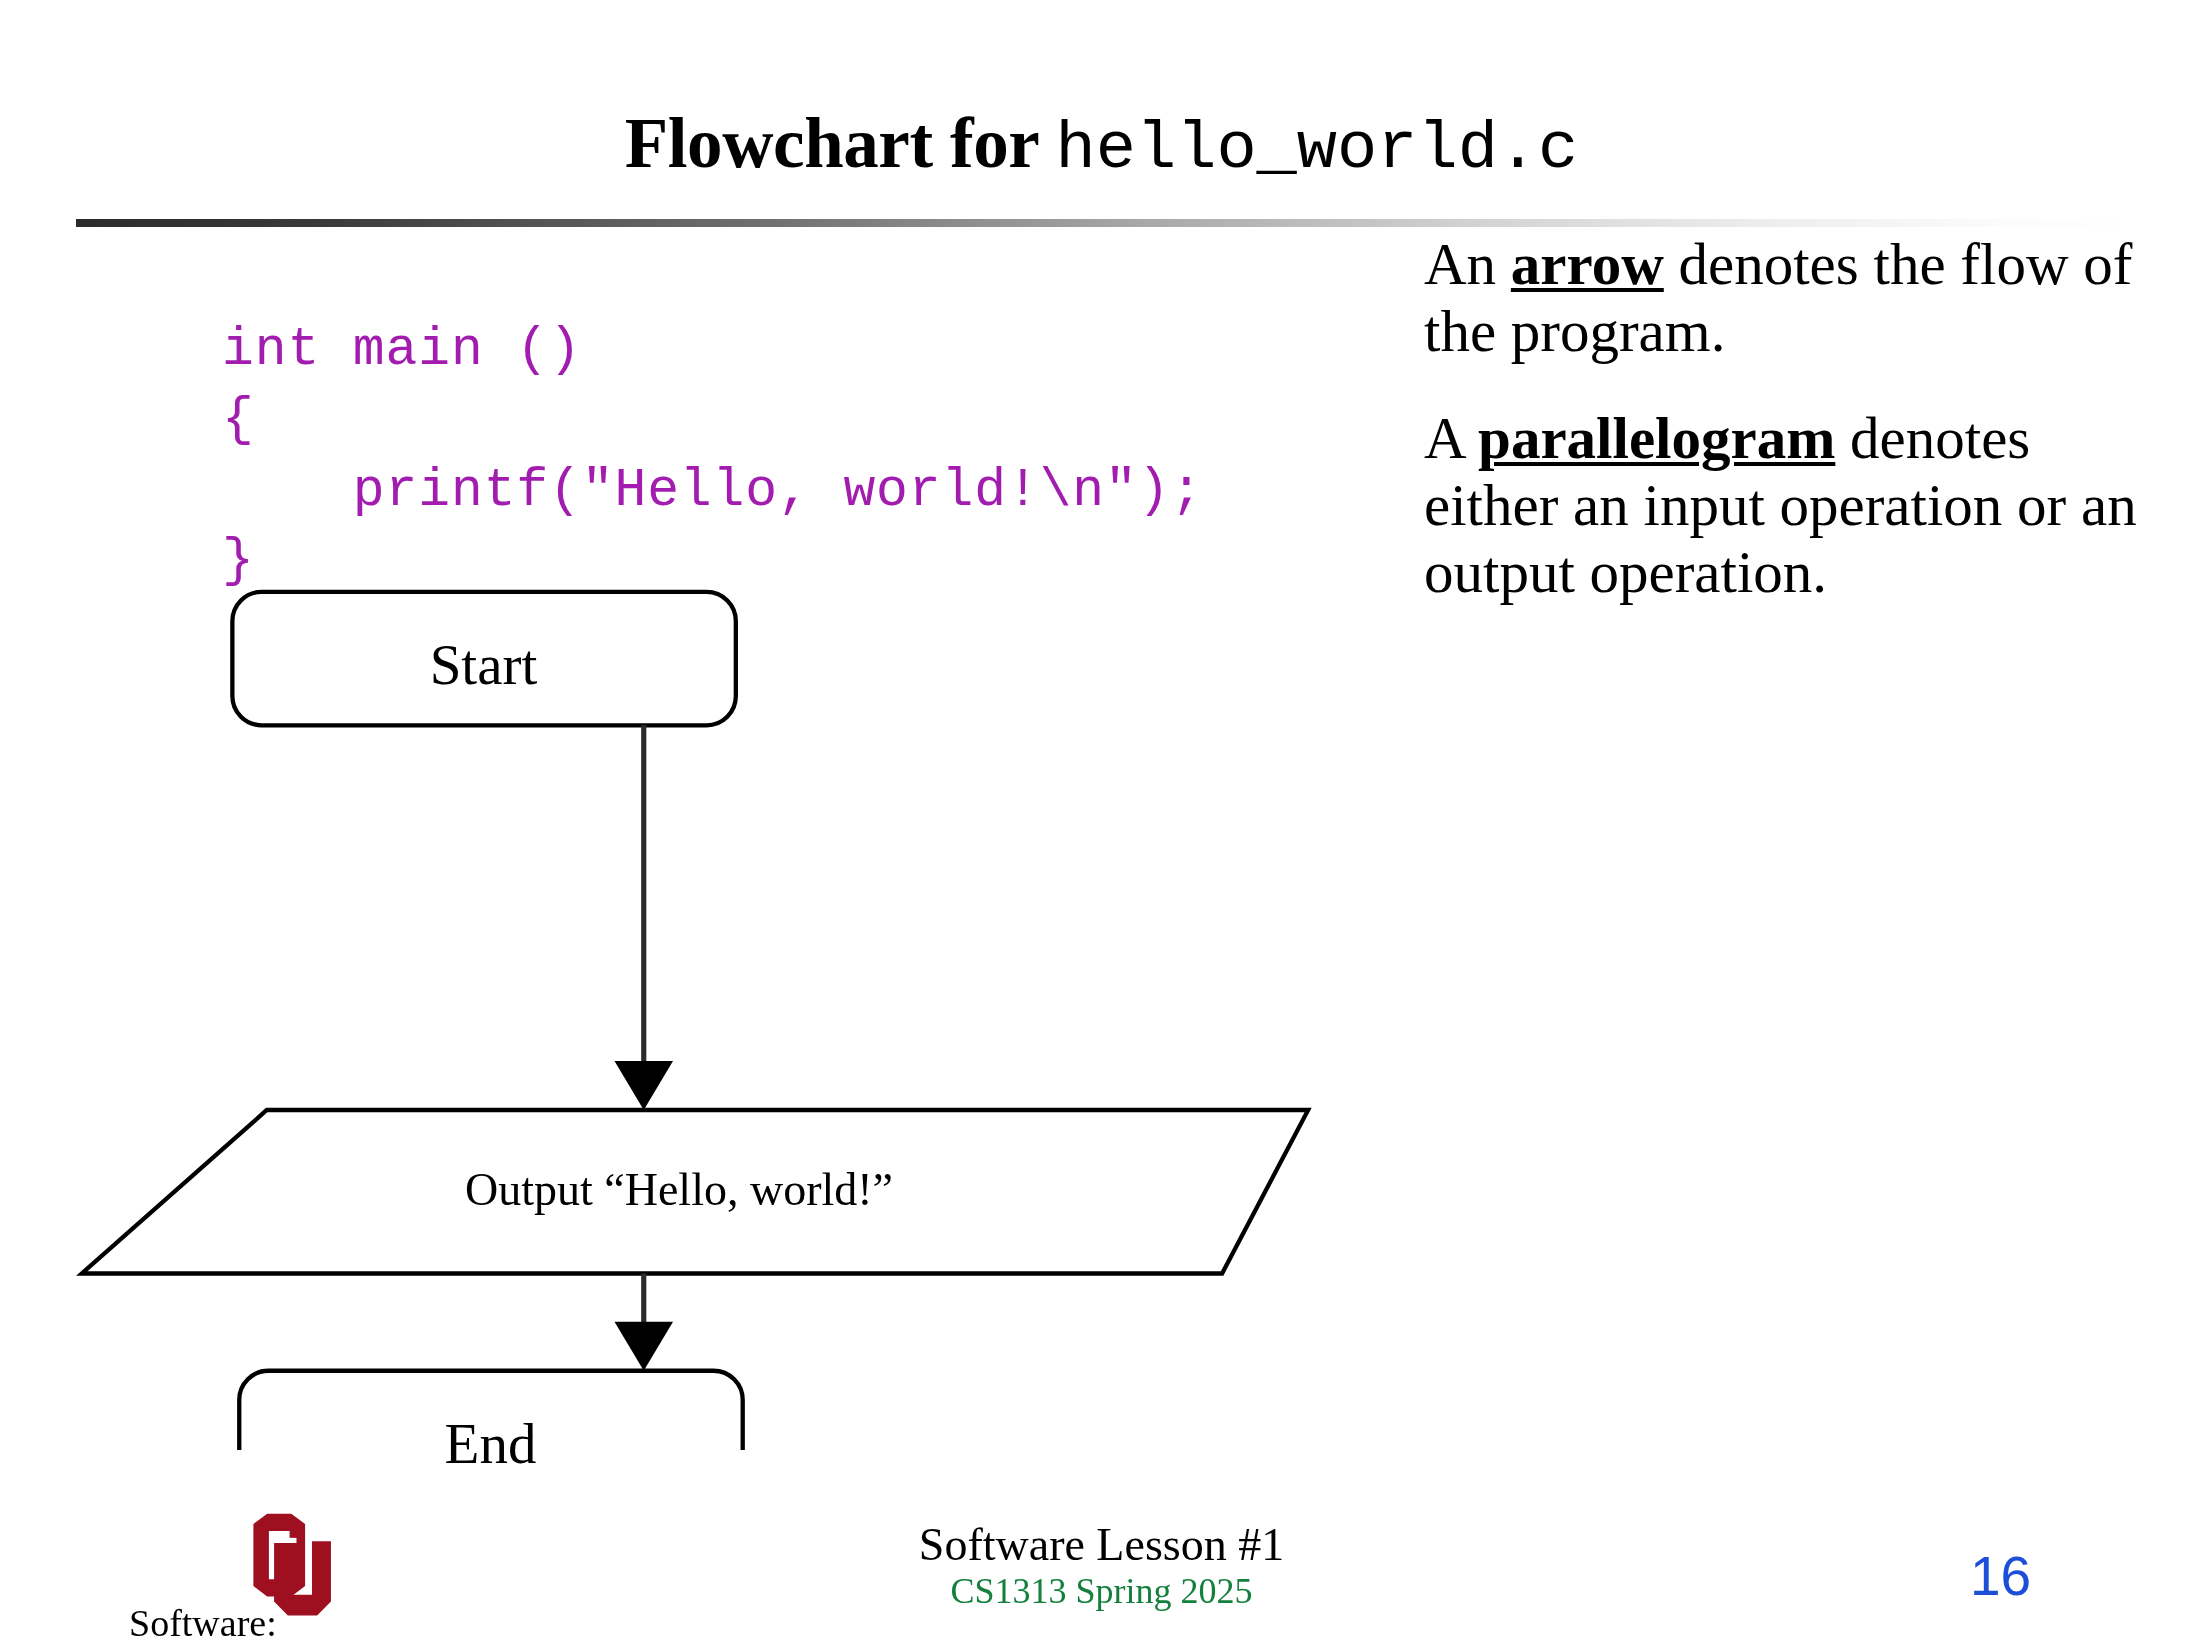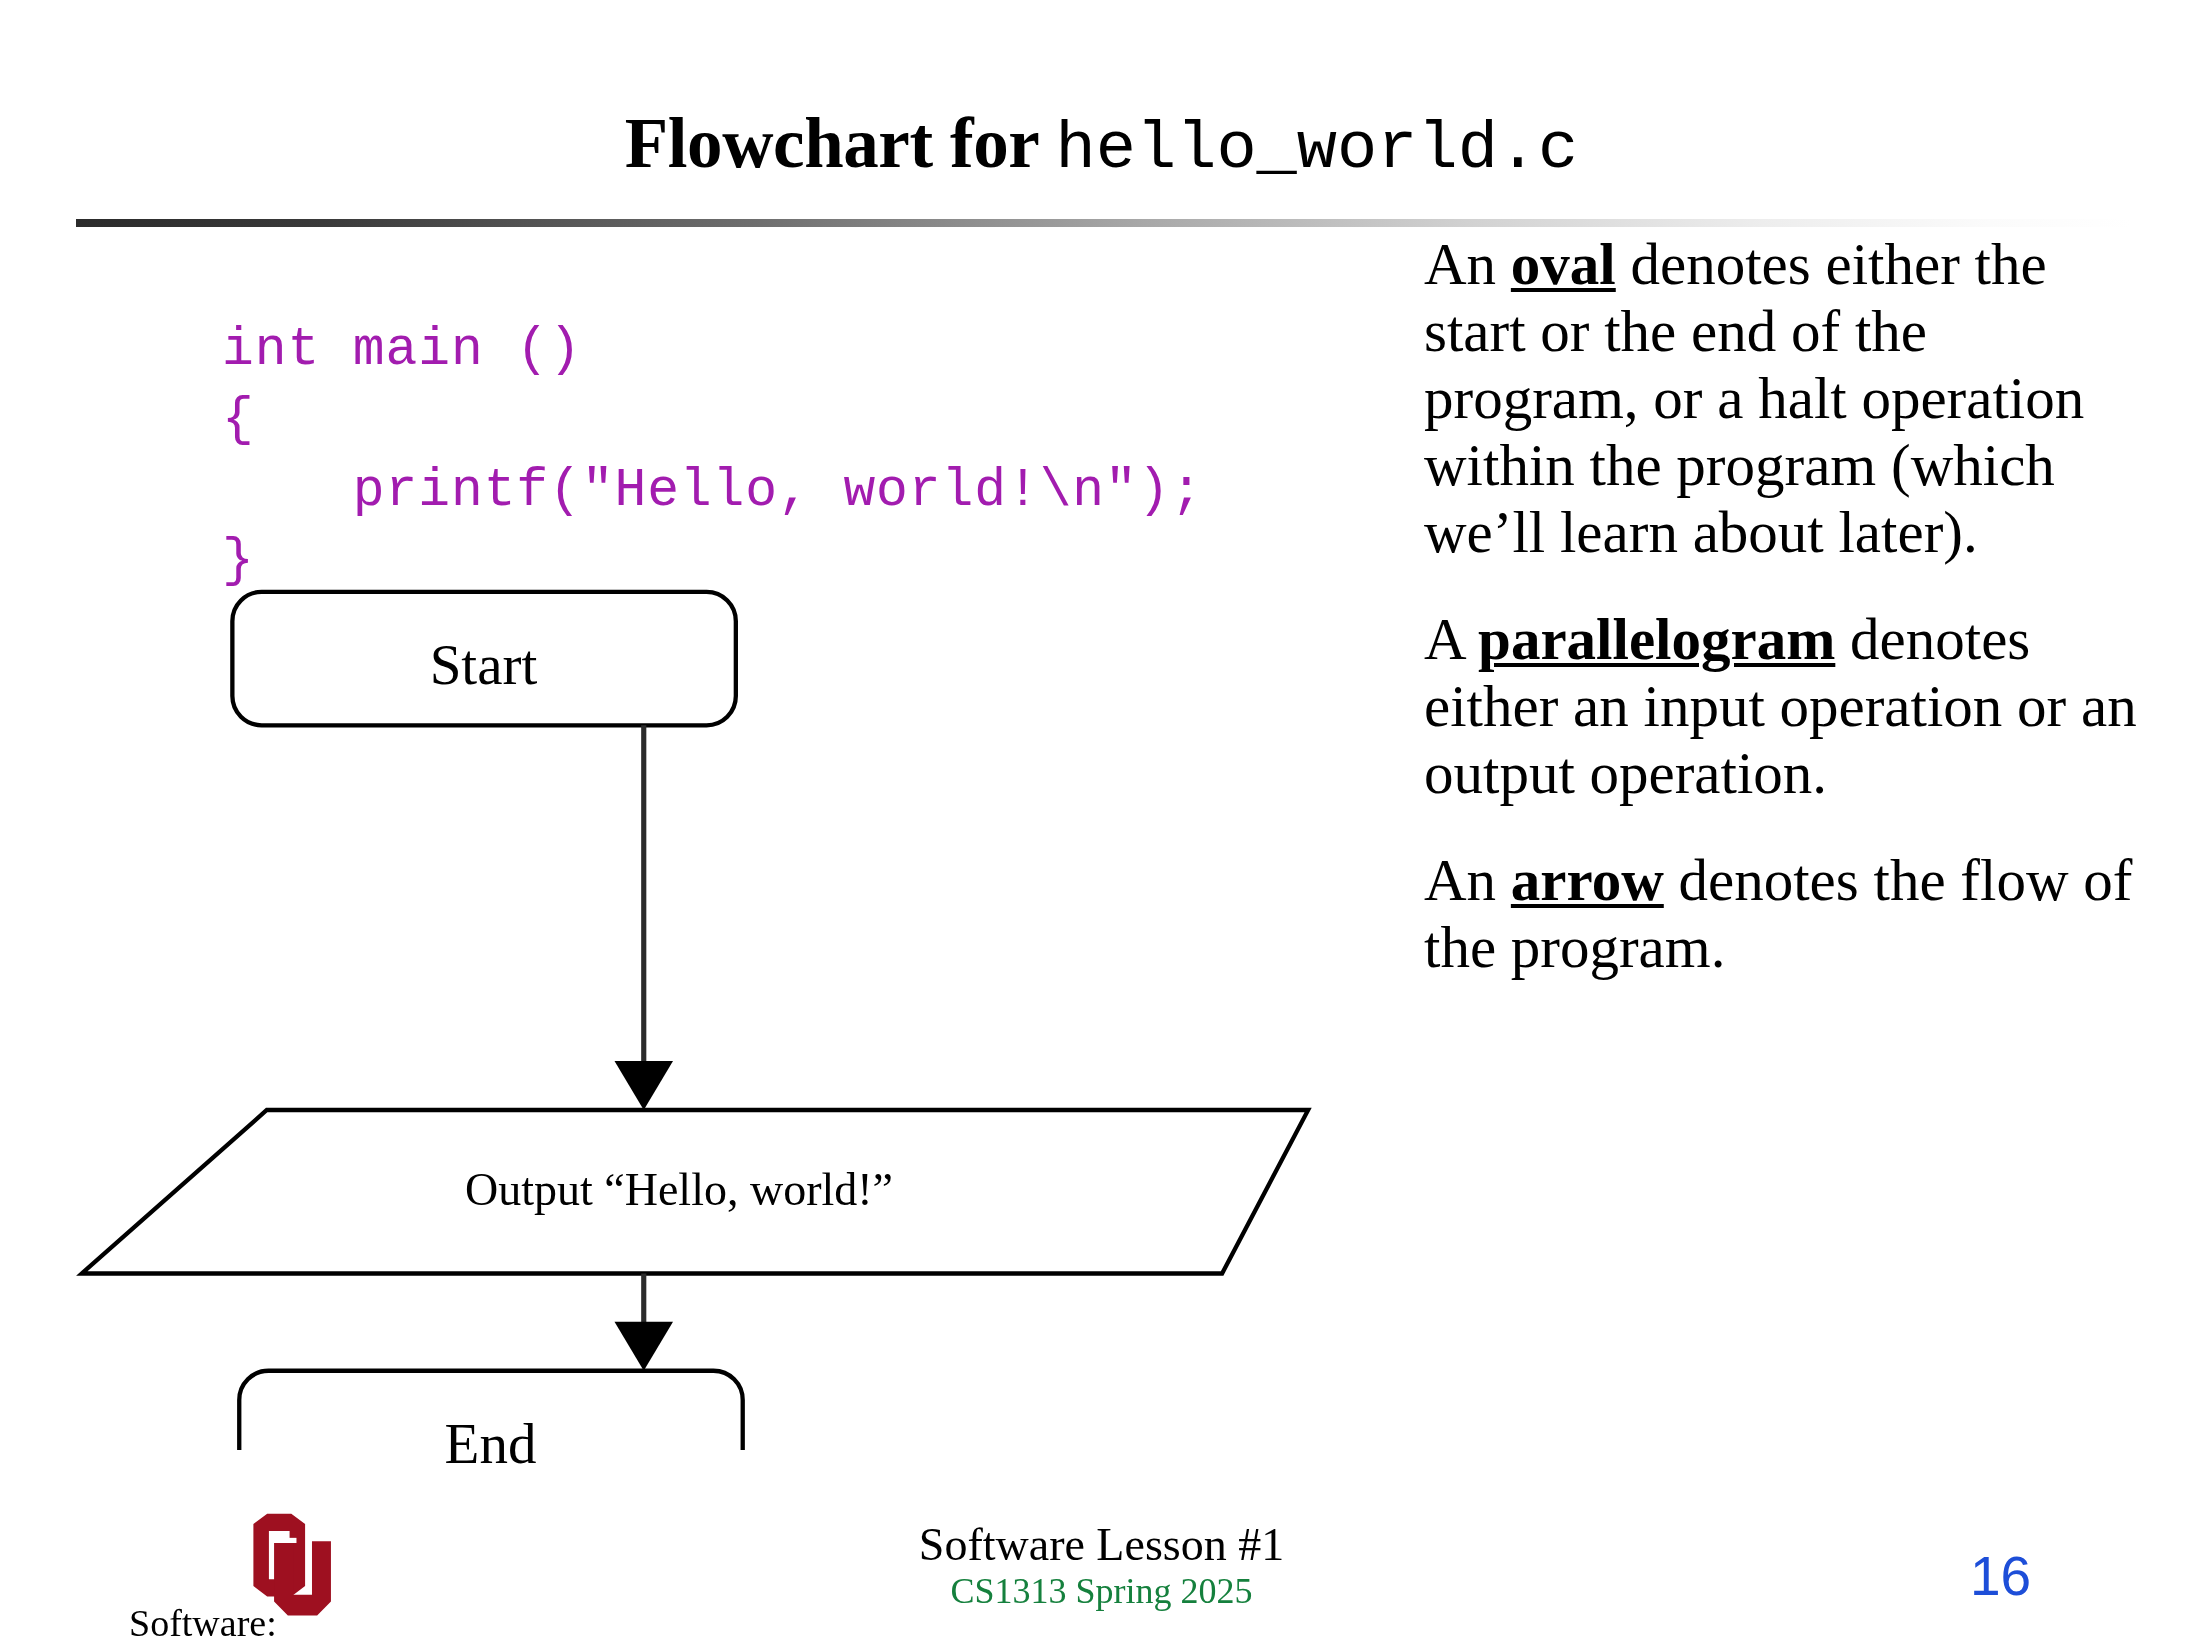--- a/index.html
+++ b/index.html
@@ -229,25 +229,24 @@
 
     <div id="reference">
       <div id="reference-label">Software:</div>
       <a id="reference-url" href="#">http://www.edrawsoft.com/flowchart-symbols.php</a>
     </div>
 
   </div>
 
   <div id="right-col">
 
-    <p><span>An </span><b>oval</b><span> denotes either the start or the end of the program, or a halt operation within the program (which we’ll learn about later).</span></p>
+
+    <p><span>An </span><b>arrow</b><span> denotes the flow of the program.</span></p>
 
     <p><span>A </span><b>parallelogram</b><span> denotes either an input operation or an output operation.</span></p>
-
-    <p><span>An </span><b>arrow</b><span> denotes the flow of the program.</span></p>
 
   </div>
 
   <div id="ou-logo">
     <svg width="112" height="112" viewBox="0 0 130 130" xmlns="http://www.w3.org/2000/svg">
 
       <g fill="#9E1020">
 
         <path d="M26 14 L42 2 L70 2 L86 14 L86 86 L70 98 L42 98 L26 86 Z
                  M44 22 L44 78 L68 78 L68 22 Z" fill-rule="evenodd"></path>

